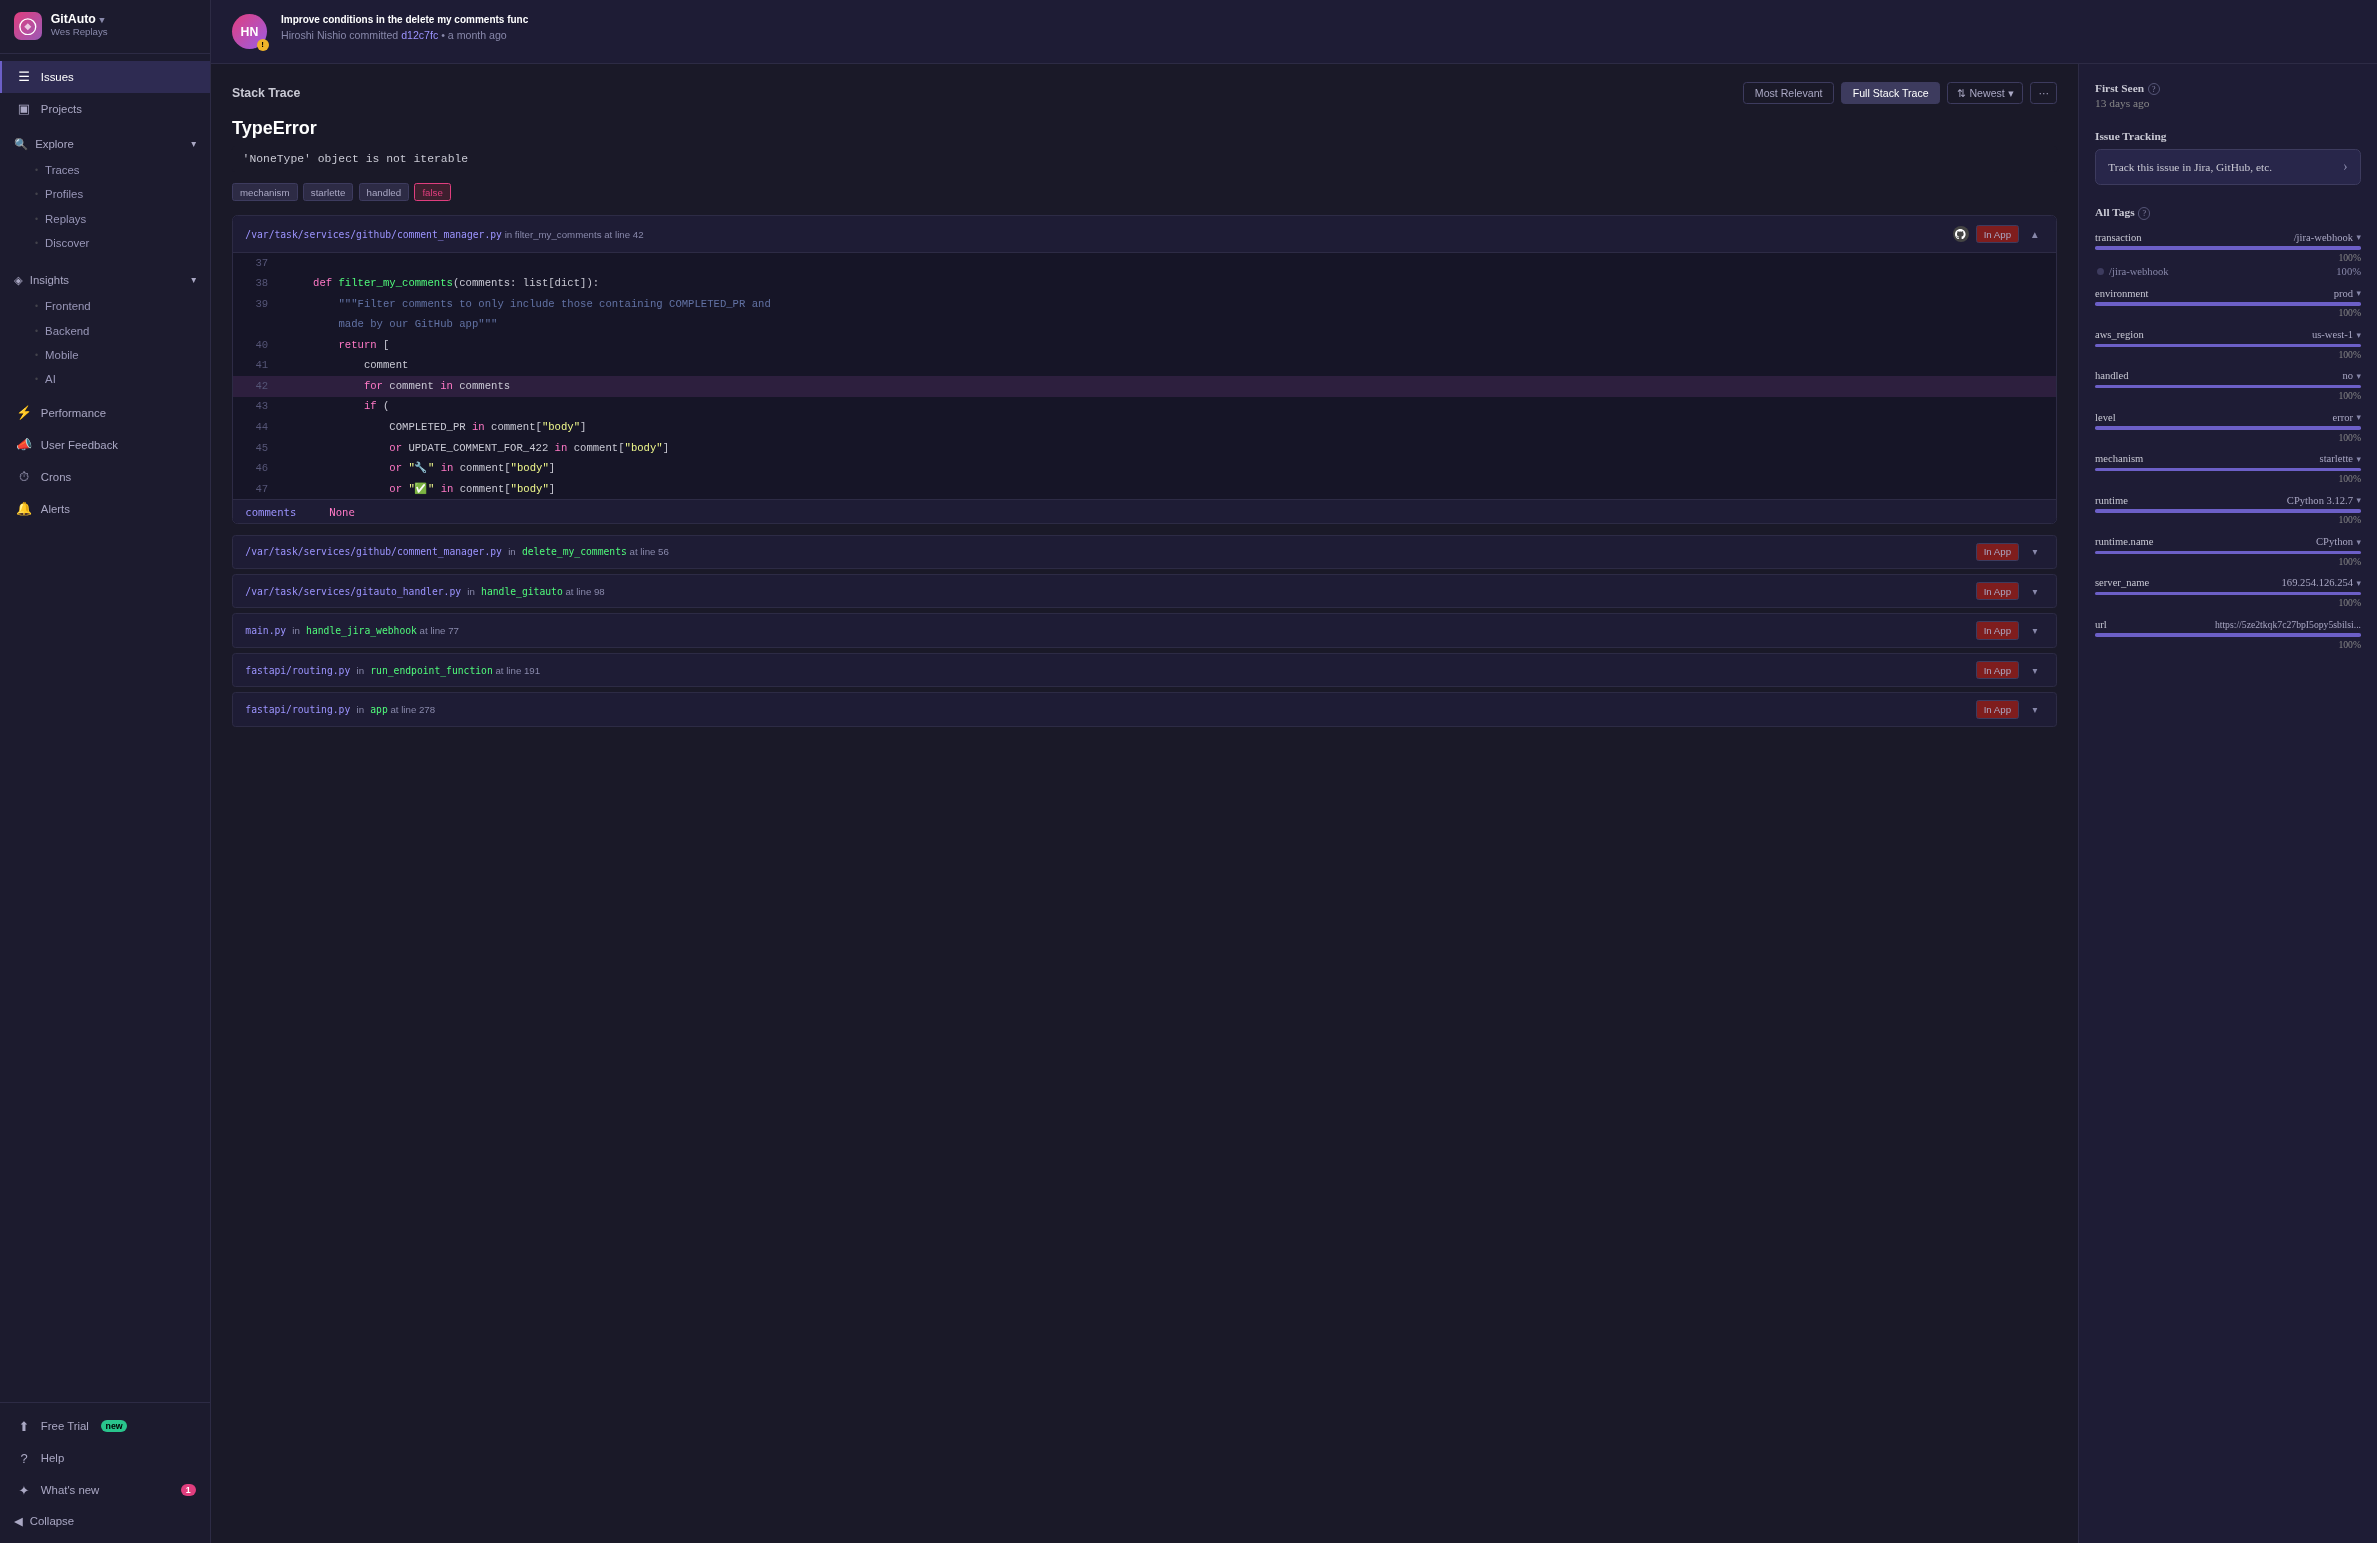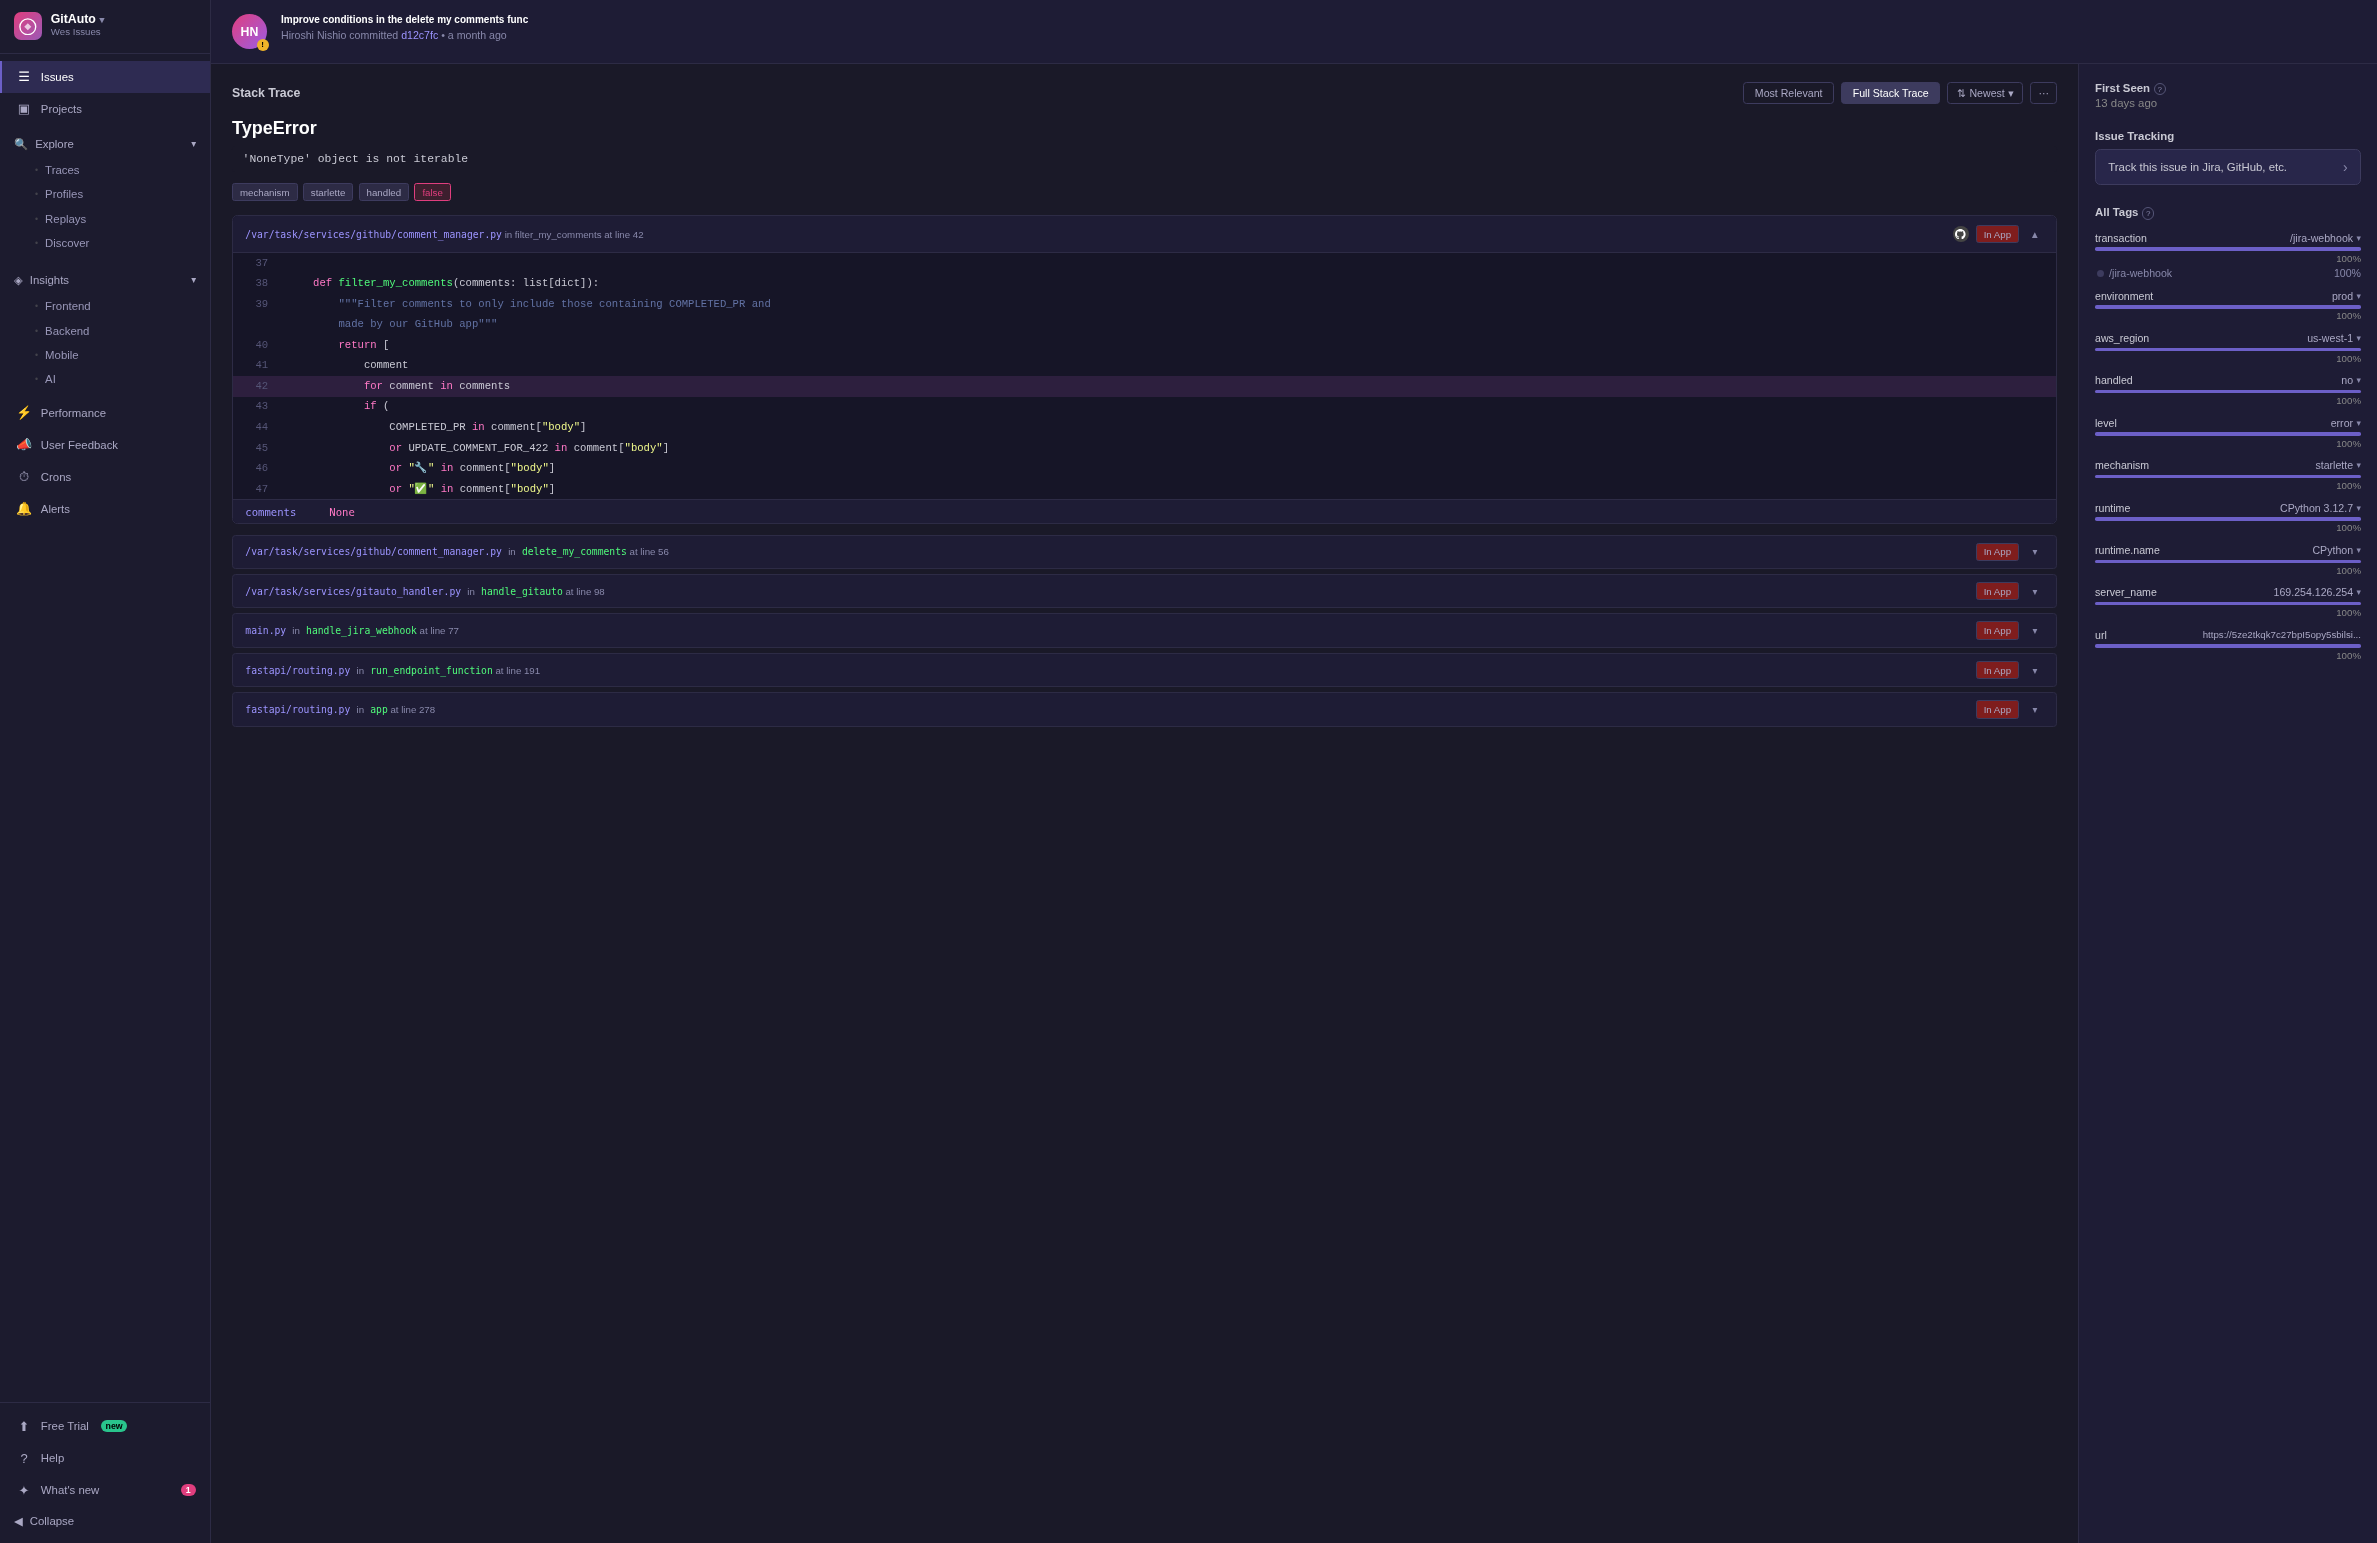--- a/index.html
+++ b/index.html
@@ -517,20 +517,21 @@
       width: 299px;
       min-width: 299px;
       background: #1e1c35;
       border-left: 0.9px solid #2d2b45;
       overflow-y: auto;
       padding: 17.6px 16px;
     }
 
     .rs-section {
       margin-bottom: 21px;
+      font-family: Liberation Serif, serif;
     }
 
     .rs-title {
       font-size: 11.4px;
       font-weight: 600;
       color: #c9c9d4;
       margin-bottom: 3.5px;
     }
 
     .rs-value {
@@ -657,21 +658,21 @@
       <svg width="17.6" height="17.6" viewBox="0 0 20 20" fill="none">
         <circle cx="10" cy="10" r="9" stroke="white" stroke-width="1.5"></circle>
         <path d="M6 10 L10 6 L14 10 L10 14 Z" fill="white" opacity="0.7"></path>
       </svg>
     </div>
     <div class="brand-text">
       <span class="brand-name">
         <span>GitAuto</span>
         <span style="font-size:9.7px;color:#8888aa;">▾</span>
       </span>
-      <span class="brand-sub">Wes Issues</span>
+      <span class="brand-sub">Wes Replays</span>
     </div>
   </div>
 
   <div class="sidebar-nav">
     <div class="nav-item active">
       <span class="nav-icon">☰</span>
       <span>Issues</span>
     </div>
     <div class="nav-item">
       <span class="nav-icon">▣</span>

